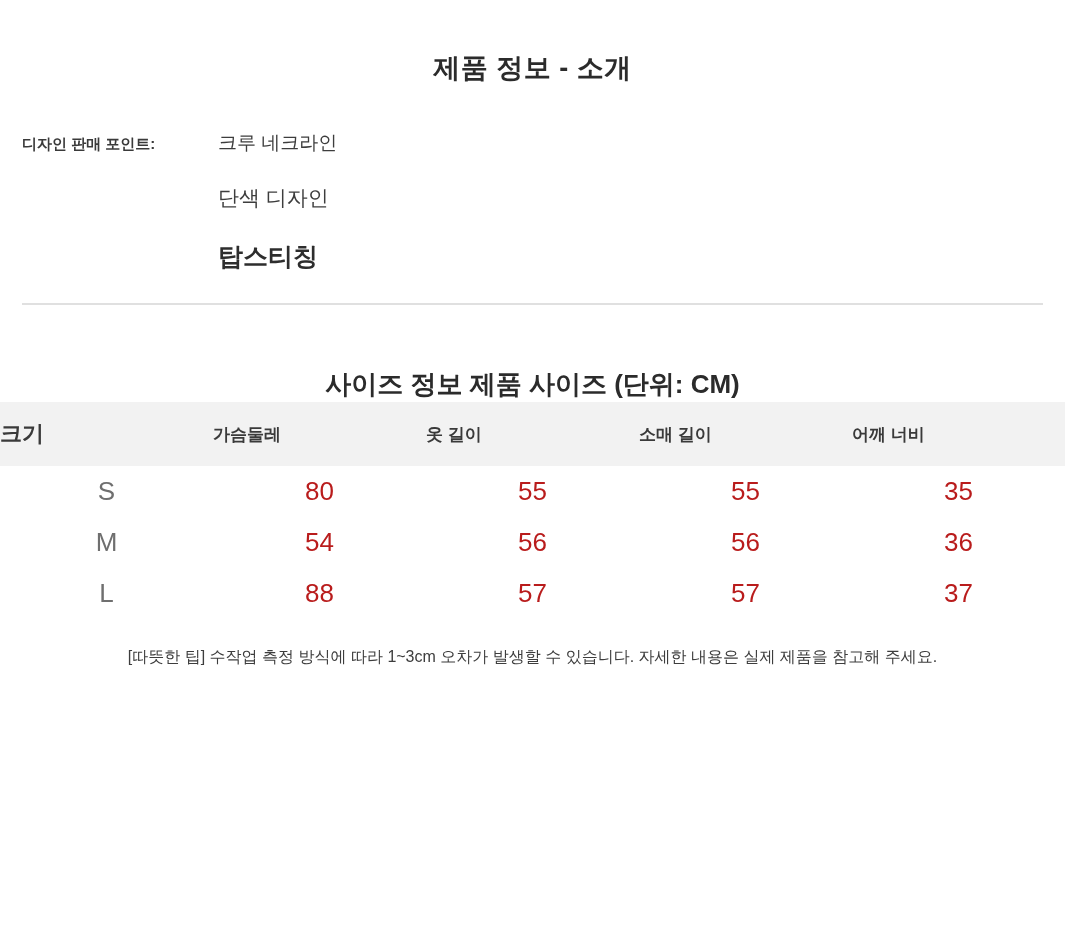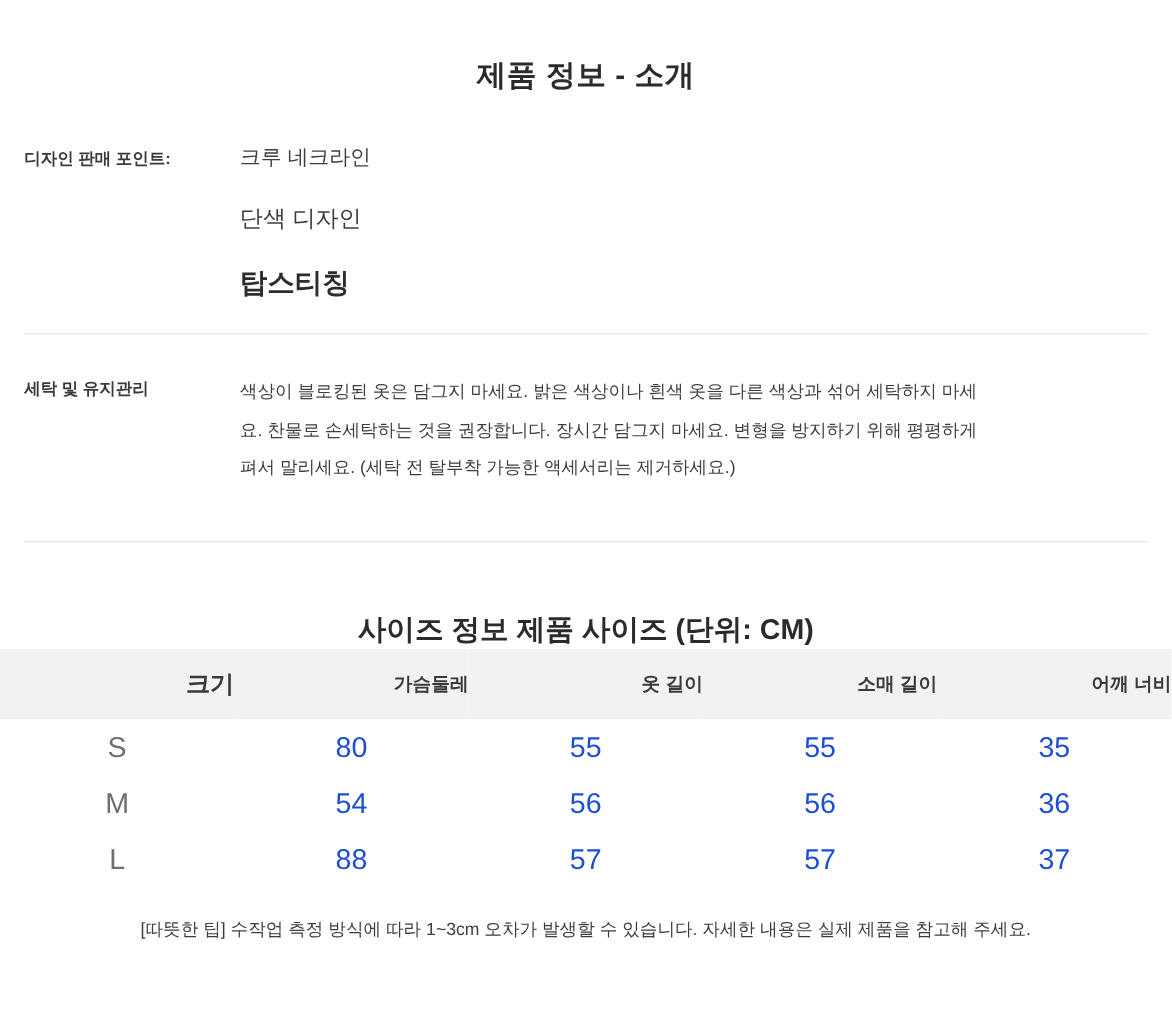--- a/index.html
+++ b/index.html
@@ -101,28 +101,28 @@
     width: 1065px;
     border-collapse: collapse;
     table-layout: fixed;
   }
   table.size-table thead th {
     background: #f2f2f2;
     font-size: 19px;
     font-weight: bold;
     color: #3a3a3a;
     padding: 17px 0;
-    text-align: right;
+    text-align: left;
     border: 0;
   }
   table.size-table thead th.col-size { font-size: 22px; }
   table.size-table thead th.col-other { font-size: 17px; }
   table.size-table tbody td {
     font-size: 26px;
-    color: #1d4ed8;
+    color: #b91c1c;
     text-align: center;
     padding: 10px 0;
     border: 0;
     font-weight: normal;
   }
   table.size-table tbody tr td:first-child { color: #6f6f6f; }
 
   .note {
     text-align: center;
     font-size: 16px;
@@ -143,24 +143,20 @@
       <div class="selling-label">디자인 판매 포인트:</div>
       <div class="selling-points">
         <span class="sp-1">크루 네크라인</span>
         <span class="sp-2">단색 디자인</span>
         <span class="sp-3">탑스티칭</span>
       </div>
     </div>
 
     <hr class="divider">
 
-    <div class="care-row">
-      <div class="care-label">세탁 및 유지관리</div>
-      <div class="care-text">색상이 블로킹된 옷은 담그지 마세요. 밝은 색상이나 흰색 옷을 다른 색상과 섞어 세탁하지 마세요. 찬물로 손세탁하는 것을 권장합니다. 장시간 담그지 마세요. 변형을 방지하기 위해 평평하게 펴서 말리세요. (세탁 전 탈부착 가능한 액세서리는 제거하세요.)</div>
-    </div>
 
     <hr class="divider">
   </div>
 
   <div class="size-title">사이즈 정보 제품 사이즈 (단위: CM)</div>
 
   <table class="size-table">
     <thead>
       <tr>
         <th class="col-size">크기</th>

